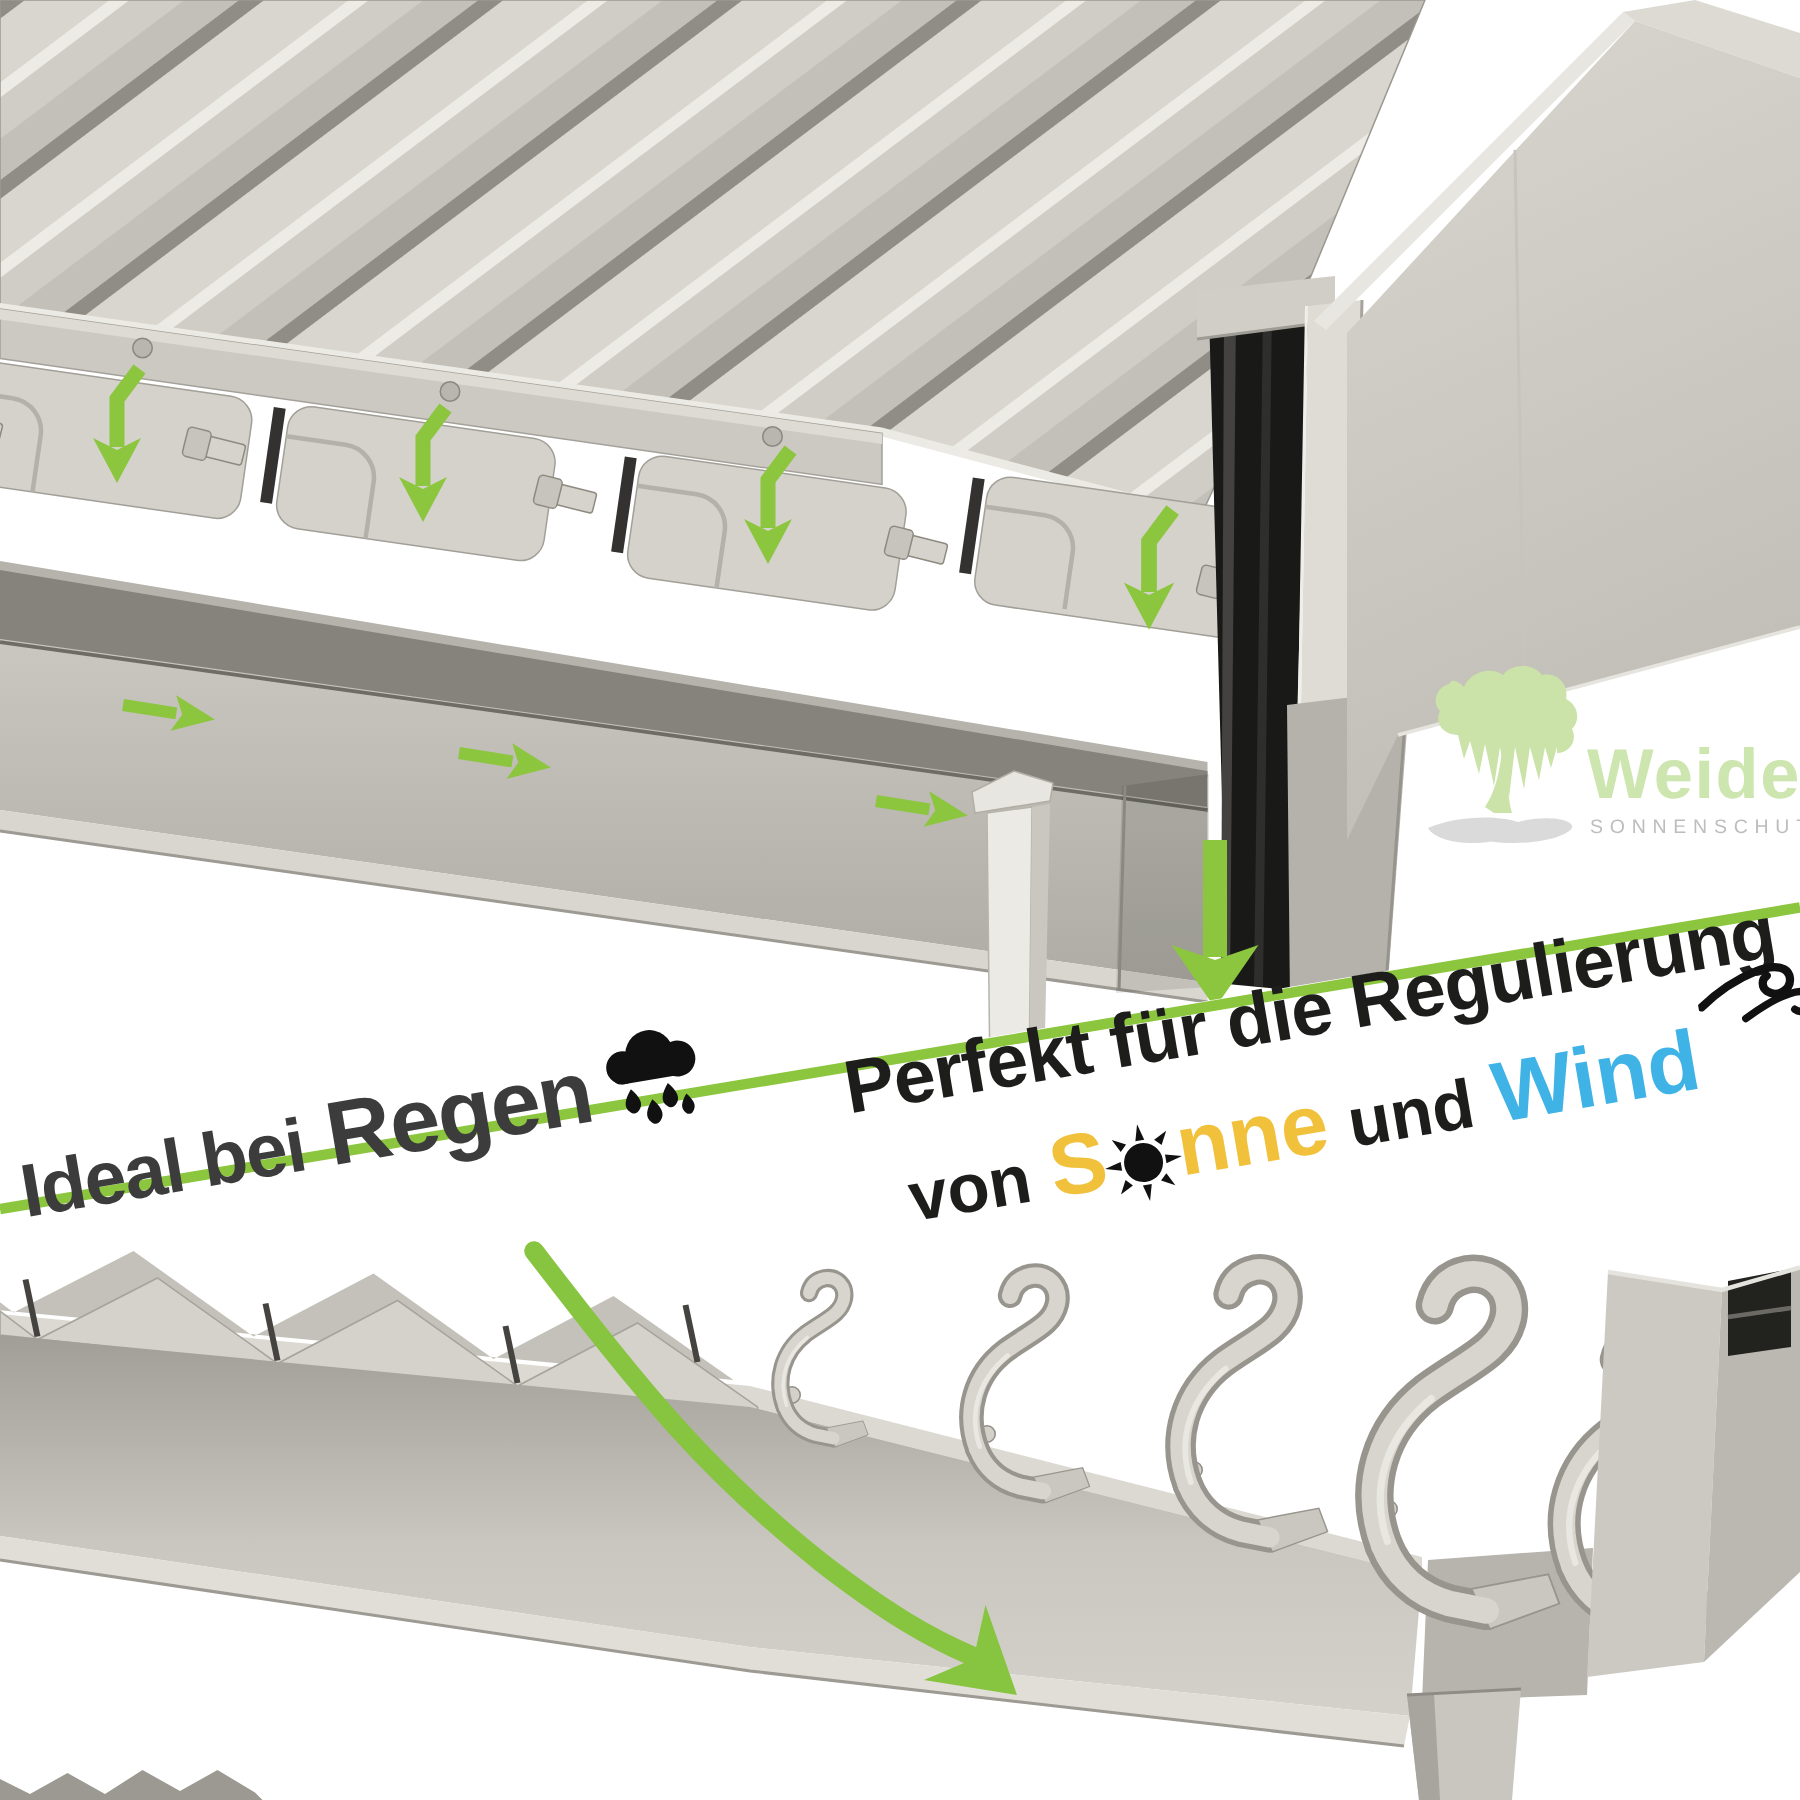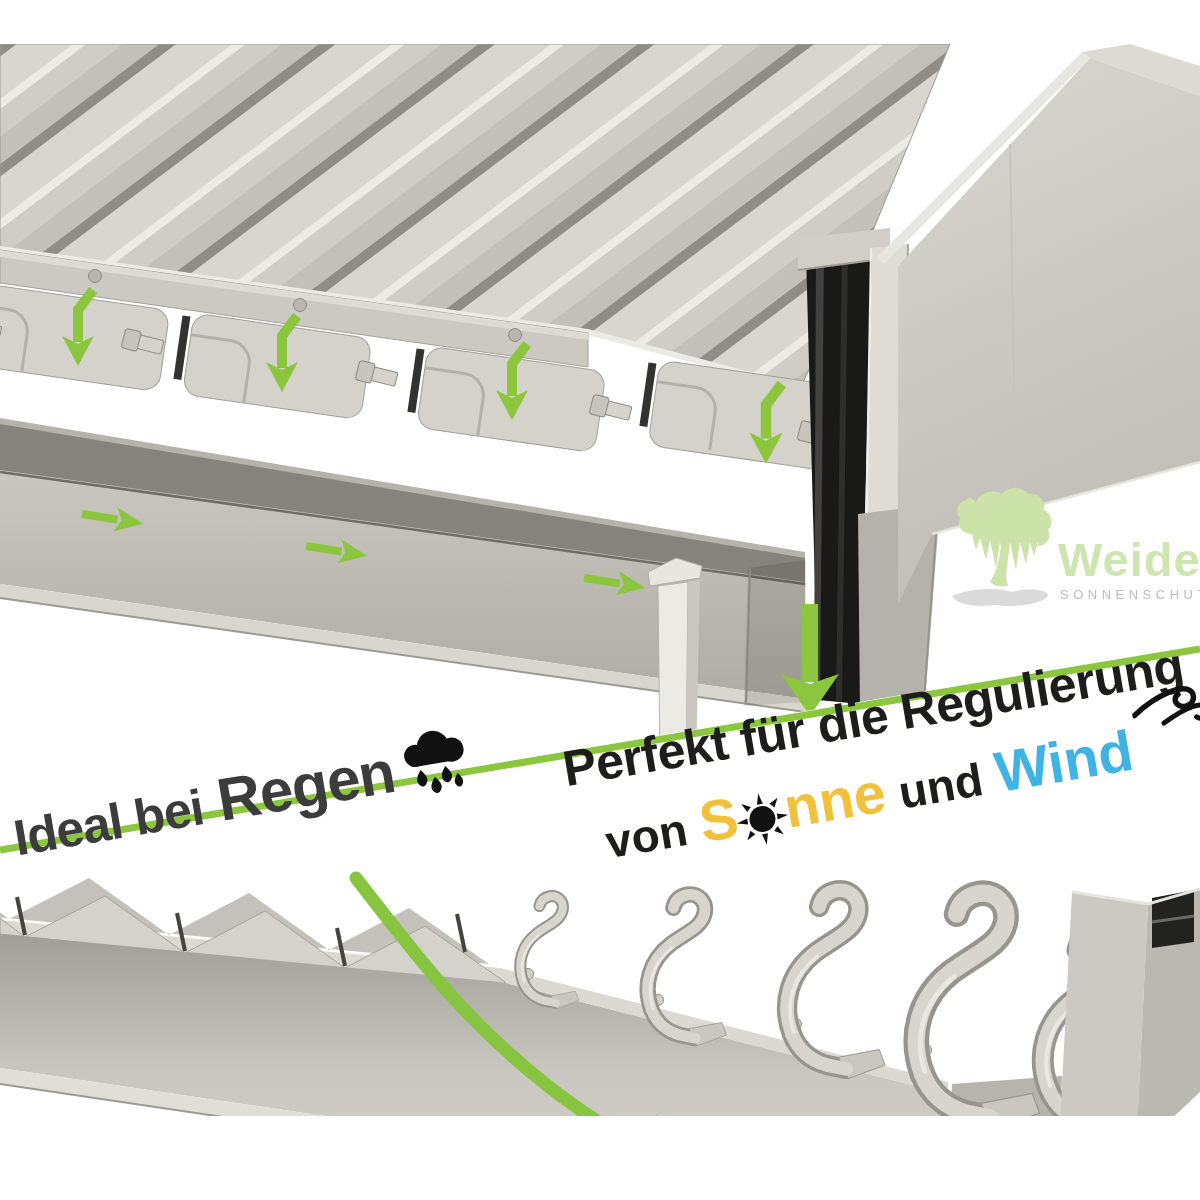--- a/index.html
+++ b/index.html
@@ -1,19 +1,18 @@
 <!DOCTYPE html>
 <html><head>
 <meta charset="utf-8">
 <style>
   html,body{margin:0;padding:0;background:#ffffff;}
   .canvas{
-    position:relative;width:1200px;height:1072px;background:#ffffff;overflow:hidden;
+    position:relative;width:1200px;height:1200px;background:#ffffff;overflow:hidden;
     font-family:"Liberation Sans","DejaVu Sans",sans-serif;
-    margin-top:44px;
   }
   .scene-svg{position:absolute;left:0;top:0;z-index:1;}
   .caption{position:absolute;z-index:5;white-space:nowrap;font-weight:bold;transform-origin:0 50%;}
   .caption-left{
     left:12px;top:736px;transform:rotate(-9.6deg);
     color:#3c3c3c;display:flex;align-items:baseline;
   }
   .c-prefix{font-size:50px;letter-spacing:-1px;}
   .c-big{font-size:60px;letter-spacing:-1px;margin-left:16px;}
   .rain-icon{margin-left:4px;transform:translateY(16px);}

